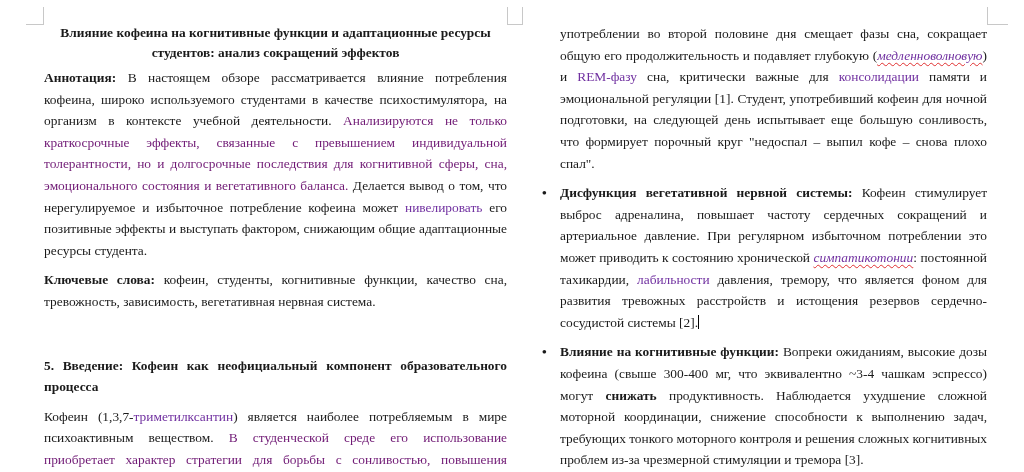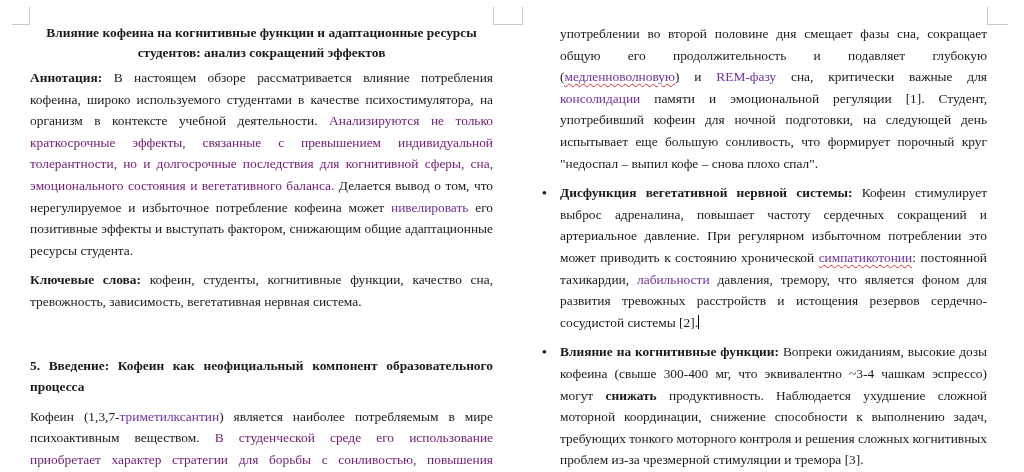--- a/index.html
+++ b/index.html
@@ -2,33 +2,33 @@
 <html><head>
 <meta charset="utf-8">
 <style>
   html, body { margin: 0; padding: 0; }
   body {
     width: 1024px; height: 472px; overflow: hidden; background: #ffffff;
     font-family: "Liberation Serif", "DejaVu Serif", serif;
     color: #1a1a1a; position: relative;
   }
   .page { position: absolute; top: 0; height: 472px; overflow: hidden; background: #fff; }
-  .page-left { left: 0; width: 510px; text-decoration: underline; }
+  .page-left { left: 14px; width: 510px; text-decoration: underline; }
   .page-right { left: 510px; width: 514px; }
   .mark { position: absolute; border-color: #c8c8c8; border-style: solid; border-width: 0; }
   .content { position: absolute; font-size: 13.4px; line-height: 21.6px; }
   .page-left .content { left: 30px; width: 463px; top: 23px; }
   .page-right .content { left: 50px; width: 427px; top: 23px; }
   p { margin: 0; text-align: justify; }
   .title { text-align: center; font-weight: bold; font-size: 13.4px; line-height: 19.5px; margin-bottom: 5px; }
   .para { margin-bottom: 8px; }
   b { font-weight: bold; }
   .red { color: #701a75; }
   .purple { color: #7030a0; }
-  .squiggle { text-decoration: underline wavy #e03030; text-decoration-thickness: 1px; text-underline-offset: 2px; }
+  .squiggle { text-decoration: underline wavy #e03030; text-decoration-thickness: 1px; text-underline-offset: 2px; font-style: italic; }
   .h-sec { font-weight: bold; text-align: justify; }
   ul { margin: 0; padding: 0; list-style: none; }
   li { position: relative; margin-bottom: 8px; text-align: justify; }
   li .bullet { position: absolute; left: -18px; top: 0; font-weight: bold; }
   .caret { display: inline-block; width: 1px; height: 14px; background: #000; vertical-align: -2px; }
 </style>
 </head>
 <body>
 
 <div class="page page-left">

